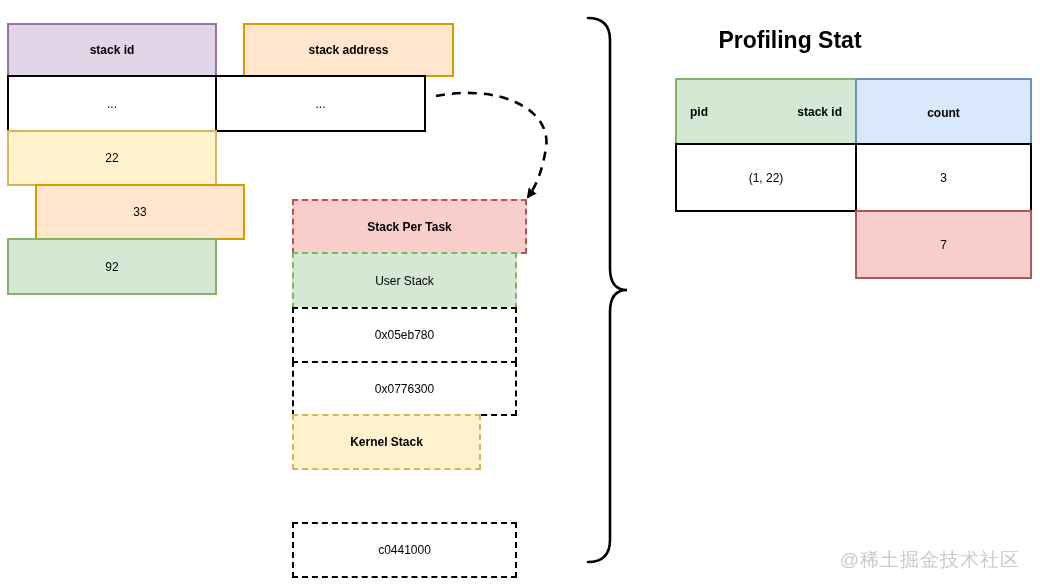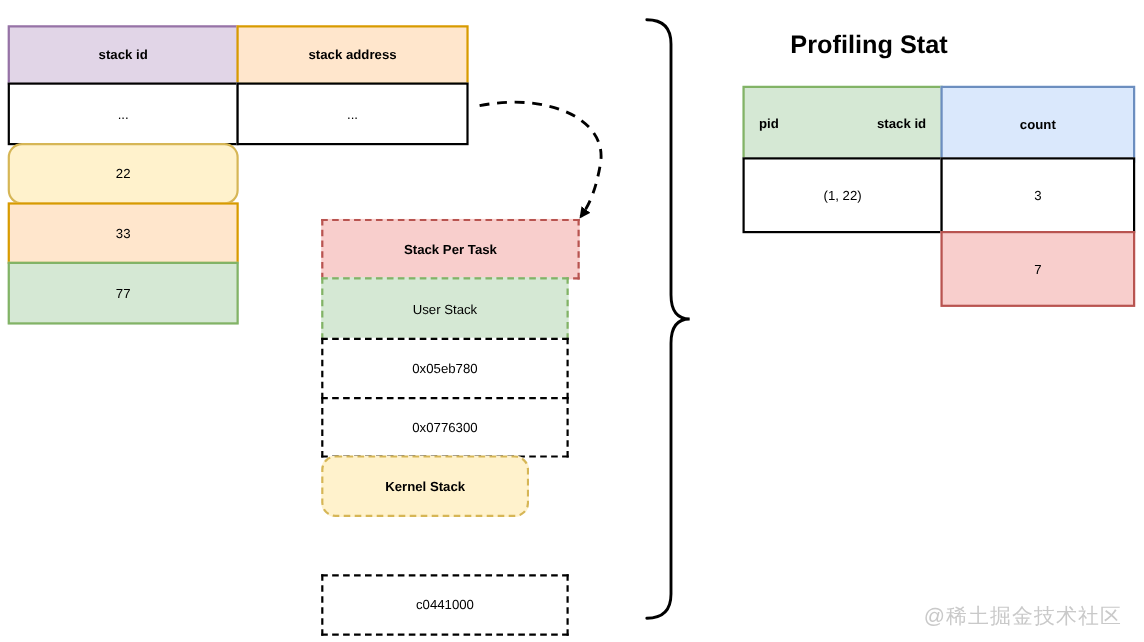--- a/index.html
+++ b/index.html
@@ -18,22 +18,22 @@
     justify-content:center;
     font-size:12px;
     color:#000;
     background:#fff;
     border:2px solid #000;
     line-height:1;
   }
   .bold{font-weight:bold;}
   .dashed{border-style:dashed;}
   .purple{background:var(--purple-fill,#e1d5e7);border-color:var(--purple-border,#9673a6);}
-  .peach{background:var(--orange-fill,#ffe6cc);border-color:var(--orange-border,#d79b00);}
-  .yellow{background:var(--yellow-fill,#fff2cc);border-color:var(--yellow-border,#d6b656);border-radius:13px;}
+  .peach{background:var(--orange-fill,#ffe6cc);border-color:var(--orange-border,#d79b00);margin-left:28px;}
+  .yellow{background:var(--yellow-fill,#fff2cc);border-color:var(--yellow-border,#d6b656);}
   .green{background:var(--green-fill,#d5e8d4);border-color:var(--green-border,#82b366);}
   .red{background:var(--red-fill,#f8cecc);border-color:var(--red-border,#b85450);}
   .blue{background:var(--blue-fill,#dae8fc);border-color:var(--blue-border,#6c8ebf);}
   .split{justify-content:space-between;padding:0 13px;}
   .title{
     position:absolute;
     font-size:23px;font-weight:bold;color:#000;
     text-align:center;line-height:1.1;
   }
   .watermark{
@@ -51,21 +51,21 @@
 <div id="canvas">
 
   <div class="c purple bold" style="left:7px;top:23px;width:210px;height:54px;">stack id</div>
   <div class="c peach bold" style="left:215px;top:23px;width:211px;height:54px;">stack address</div>
 
   <div class="c" style="left:7px;top:75px;width:210px;height:57px;">...</div>
   <div class="c" style="left:215px;top:75px;width:211px;height:57px;">...</div>
 
   <div class="c yellow" style="left:7px;top:130px;width:210px;height:56px;">22</div>
   <div class="c peach" style="left:7px;top:184px;width:210px;height:56px;">33</div>
-  <div class="c green" style="left:7px;top:238px;width:210px;height:57px;">77</div>
+  <div class="c green" style="left:7px;top:238px;width:210px;height:57px;">92</div>
 
   <div class="c red dashed bold" style="left:292px;top:199px;width:235px;height:55px;">Stack Per Task</div>
   <div class="c green dashed" style="left:292px;top:252px;width:225px;height:57px;">User Stack</div>
   <div class="c dashed" style="left:292px;top:307px;width:225px;height:56px;">0x05eb780</div>
   <div class="c dashed" style="left:292px;top:361px;width:225px;height:55px;">0x0776300</div>
   <div class="c yellow dashed bold" style="left:292px;top:414px;width:189px;height:56px;">Kernel Stack</div>
   <div class="c dashed" style="left:292px;top:522px;width:225px;height:56px;">c0441000</div>
 
   <div class="title" style="left:660px;top:28px;width:260px;">Profiling Stat</div>
 

